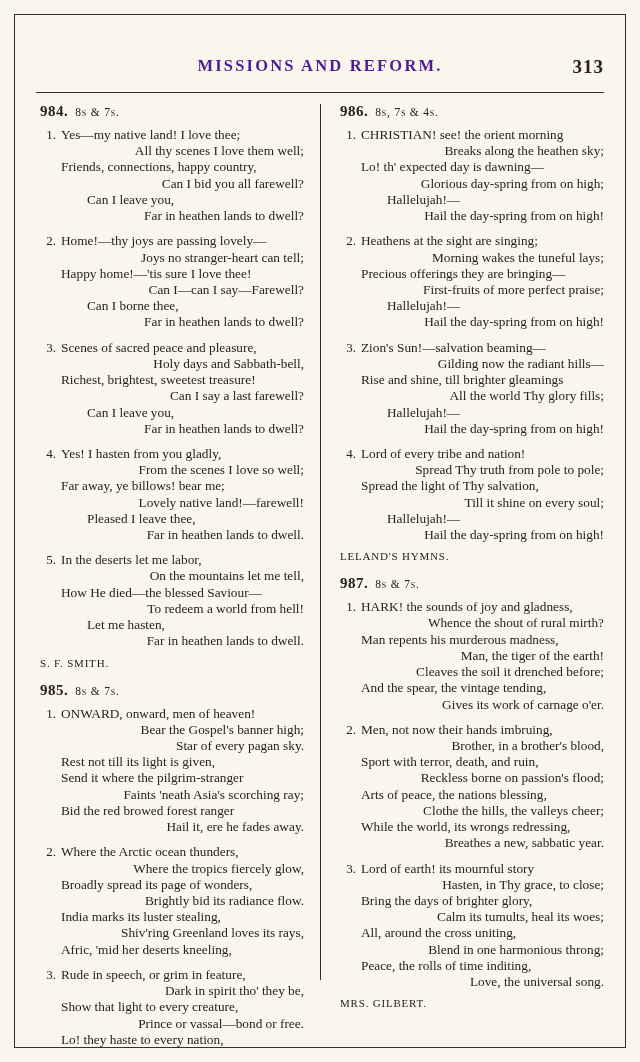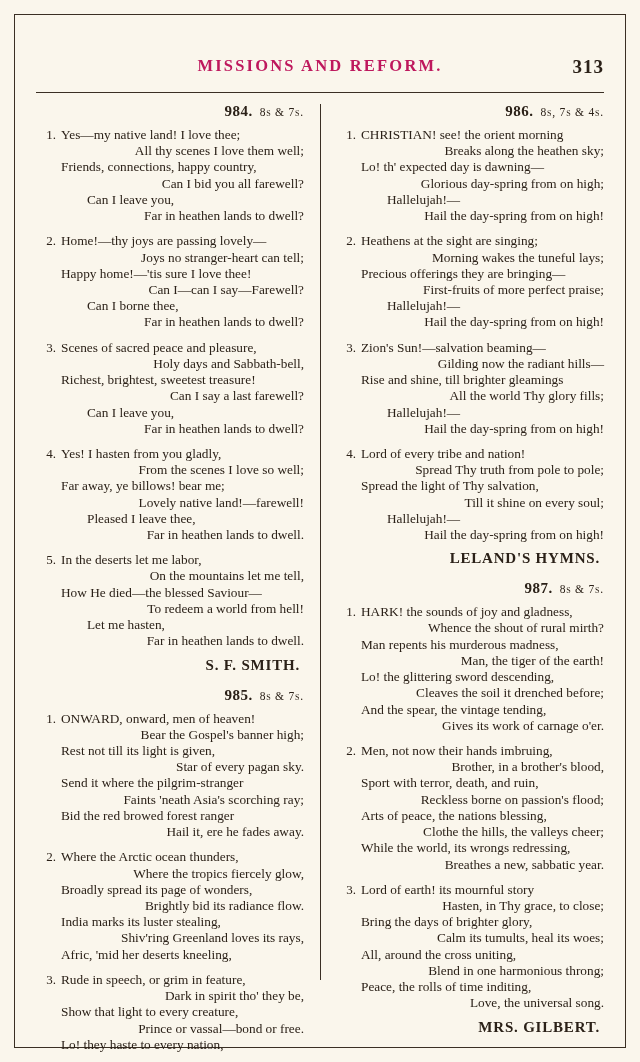--- a/index.html
+++ b/index.html
@@ -31,21 +31,21 @@
     left: 0;
     right: 0;
     top: 56px;
     text-align: center;
   }
   .header .title {
     font-size: 16.5px;
     letter-spacing: 2.2px;
     font-weight: bold;
     font-family: "Liberation Serif", serif;
-    color: #be185d;
+    color: #4c1d95;
   }
   .folio {
     position: absolute;
     right: 36px;
     top: 56px;
     font-size: 19px;
     font-weight: bold;
     letter-spacing: 1px;
   }
   .rule {
@@ -74,21 +74,21 @@
   .divider {
     position: absolute;
     left: 50%;
     top: 4px;
     bottom: 60px;
     width: 0;
     border-left: 1px solid #3a2f24;
   }
   .hymn { margin-bottom: 10px; }
   .hymn-head {
-    text-align: right;
+    text-align: left;
     margin-bottom: 7px;
     margin-top: 2px;
   }
   .hymn-num {
     font-weight: bold;
     font-size: 15px;
     letter-spacing: 0.5px;
   }
   .hymn-meter {
     font-size: 11.5px;
@@ -108,25 +108,24 @@
     text-align: right;
     padding-right: 5px;
     font-size: 13px;
   }
   .lines { flex: 1 1 auto; }
   .line { white-space: pre-wrap; }
   .indent1 { padding-left: 13px; text-align: right; }
   .indent2 { padding-left: 26px; }
   .smallcaps { font-variant: small-caps; }
   .attrib {
-    text-align: right;
-    font-size: 15px;
+    font-size: 11px;
     letter-spacing: 0.8px;
     font-variant: small-caps;
-    font-weight: bold;
+    font-weight: normal;
     margin-top: -2px;
     margin-bottom: 12px;
     padding-right: 4px;
   }
 </style>
 </head>
 <body>
 
 <div class="page">
   <div class="frame"></div>
@@ -199,22 +198,22 @@
           </div>
           <div class="attrib">S. F. SMITH.</div>
         </div>
         <div class="hymn">
           <div class="hymn-head"><span class="hymn-num">985.</span><span class="hymn-meter">8s &amp; 7s.</span></div>
           <div class="stanza">
             <div class="stanza-num">1.</div>
             <div class="lines">
               <div class="line"><span class="smallcaps">ONWARD,</span> onward, men of heaven!</div>
               <div class="line indent1">Bear the Gospel's banner high;</div>
+              <div class="line indent1">Star of every pagan sky.</div>
               <div class="line">Rest not till its light is given,</div>
-              <div class="line indent1">Star of every pagan sky.</div>
               <div class="line">Send it where the pilgrim-stranger</div>
               <div class="line indent1">Faints 'neath Asia's scorching ray;</div>
               <div class="line">Bid the red browed forest ranger</div>
               <div class="line indent1">Hail it, ere he fades away.</div>
             </div>
           </div>
           <div class="stanza">
             <div class="stanza-num">2.</div>
             <div class="lines">
               <div class="line">Where the Arctic ocean thunders,</div>
@@ -289,21 +288,20 @@
         </div>
         <div class="hymn">
           <div class="hymn-head"><span class="hymn-num">987.</span><span class="hymn-meter">8s &amp; 7s.</span></div>
           <div class="stanza">
             <div class="stanza-num">1.</div>
             <div class="lines">
               <div class="line"><span class="smallcaps">HARK!</span> the sounds of joy and gladness,</div>
               <div class="line indent1">Whence the shout of rural mirth?</div>
               <div class="line">Man repents his murderous madness,</div>
               <div class="line indent1">Man, the tiger of the earth!</div>
-              <div class="line">Lo! the glittering sword descending,</div>
               <div class="line indent1">Cleaves the soil it drenched before;</div>
               <div class="line">And the spear, the vintage tending,</div>
               <div class="line indent1">Gives its work of carnage o'er.</div>
             </div>
           </div>
           <div class="stanza">
             <div class="stanza-num">2.</div>
             <div class="lines">
               <div class="line">Men, not now their hands imbruing,</div>
               <div class="line indent1">Brother, in a brother's blood,</div>

